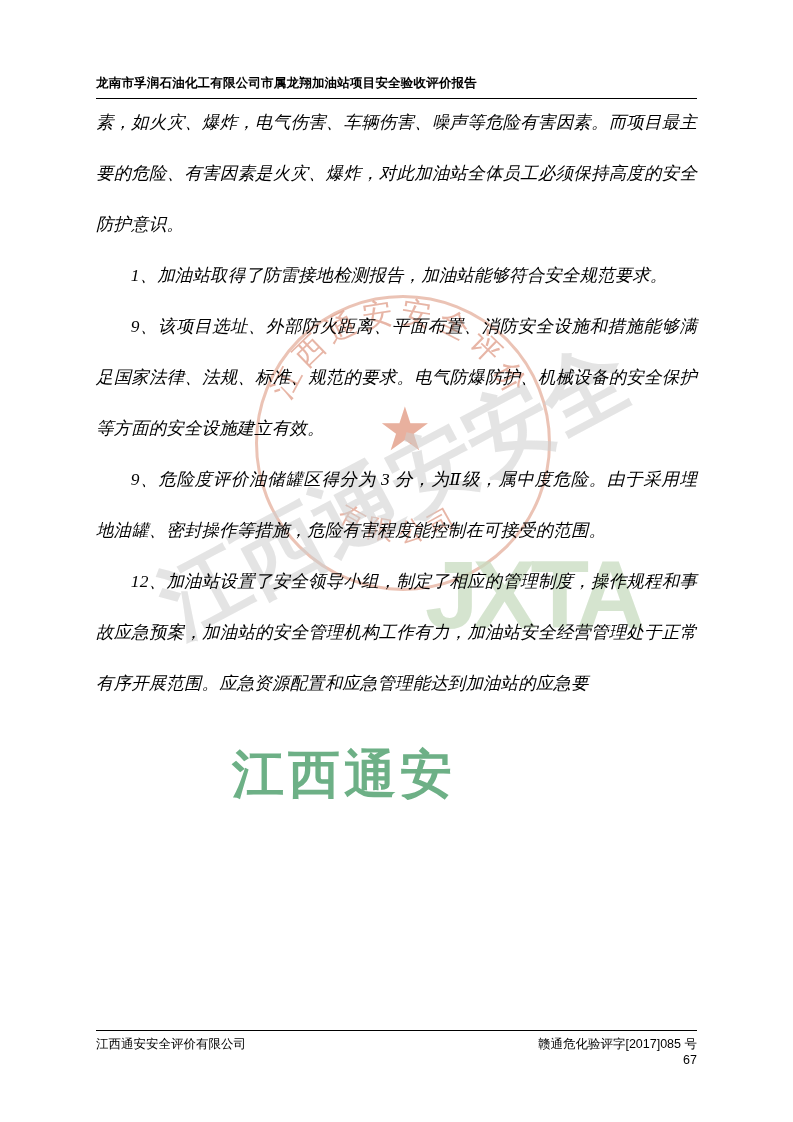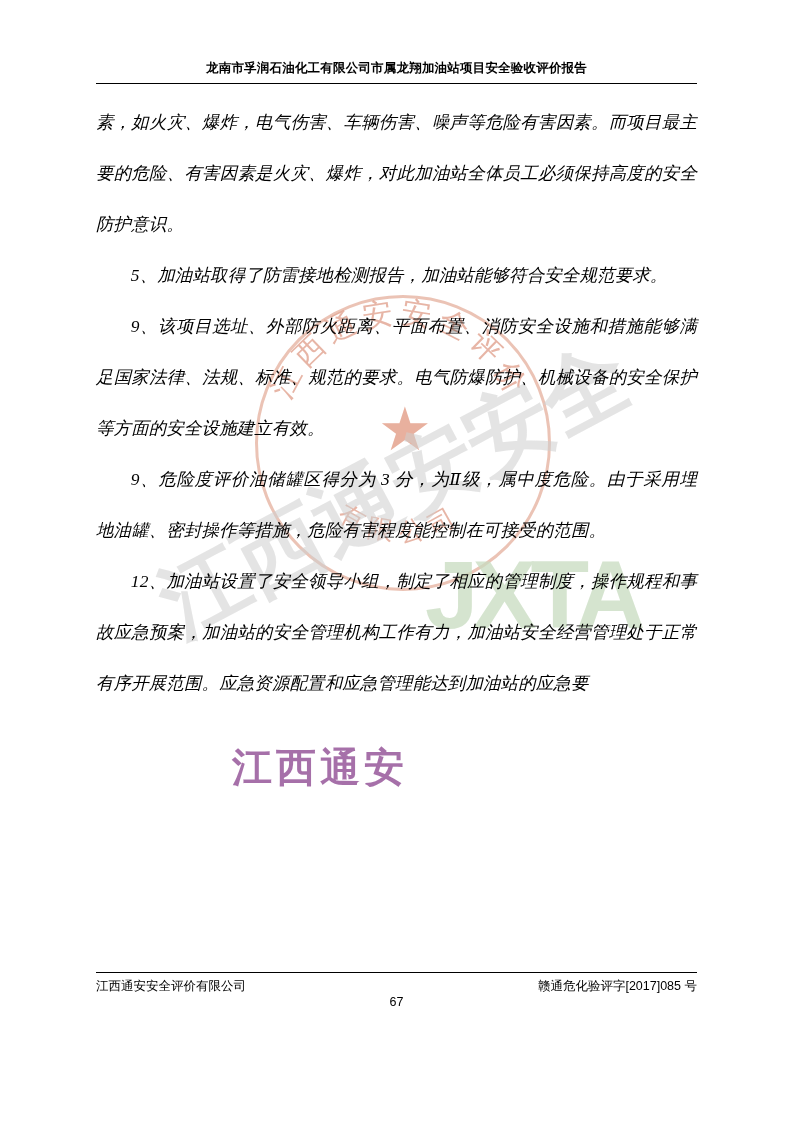--- a/index.html
+++ b/index.html
@@ -50,23 +50,23 @@
     top: 400px;
     font-size: 60px;
     color: #e6a894;
     line-height: 1;
     opacity: .9;
   }
   .wm-big {
     position: absolute;
     left: 232px;
     top: 740px;
-    font-size: 40px;
+    font-size: 52px;
     letter-spacing: 4px;
-    color: #701a75;
+    color: #15803d;
     opacity: .62;
     font-weight: 700;
     font-family: "Liberation Sans", "DejaVu Sans", sans-serif;
     white-space: nowrap;
   }
   .wm-diag {
     position: absolute;
     left: 140px;
     top: 560px;
     font-size: 86px;
@@ -87,23 +87,22 @@
     opacity: .75;
     font-weight: 700;
     font-family: "Liberation Sans", "DejaVu Sans", sans-serif;
     letter-spacing: -6px;
   }
 
   
   .header {
     position: absolute;
     left: 96px;
-    top: 60px;
+    top: 75px;
     width: 601px;
-    text-align: center;
     z-index: 3;
   }
   .header-title {
     font-size: 12.5px;
     font-family: "Liberation Sans", "DejaVu Sans", sans-serif;
     font-weight: 600;
     letter-spacing: .2px;
     white-space: nowrap;
   }
   .header-rule {
@@ -128,40 +127,40 @@
     text-justify: inter-ideograph;
     letter-spacing: .2px;
     font-style: italic;
   }
   p.indent { text-indent: 2em; }
 
   
   .footer {
     position: absolute;
     left: 96px;
-    top: 972px;
+    top: 1030px;
     width: 601px;
     z-index: 3;
   }
   .footer-rule {
     border-bottom: 1px solid #000;
     width: 100%;
     margin-bottom: 5px;
   }
   .footer-row {
     display: flex;
     justify-content: space-between;
     align-items: baseline;
     font-size: 12.5px;
     font-family: "Liberation Sans", "DejaVu Sans", sans-serif;
   }
   .footer-center {
     position: absolute;
     left: 0; right: 0;
-    text-align: center;
+    text-align: right;
     font-size: 12.5px;
     font-family: "Liberation Sans", "DejaVu Sans", sans-serif;
     pointer-events: none;
   }
   .footer-row-wrap { position: relative; }
 </style>
 </head>
 <body>
 
 <div class="page">
@@ -188,21 +187,21 @@
     <div class="wm-big">江西通安</div>
   </div>
 
   <div class="header">
     <div class="header-title">龙南市孚润石油化工有限公司市属龙翔加油站项目安全验收评价报告</div>
     <div class="header-rule"></div>
   </div>
 
   <div class="body">
     <p class="para">素，如火灾、爆炸，电气伤害、车辆伤害、噪声等危险有害因素。而项目最主要的危险、有害因素是火灾、爆炸，对此加油站全体员工必须保持高度的安全防护意识。</p>
-    <p class="para indent">5、加油站取得了防雷接地检测报告，加油站能够符合安全规范要求。</p>
+    <p class="para indent">1、加油站取得了防雷接地检测报告，加油站能够符合安全规范要求。</p>
     <p class="para indent">9、该项目选址、外部防火距离、平面布置、消防安全设施和措施能够满足国家法律、法规、标准、规范的要求。电气防爆防护、机械设备的安全保护等方面的安全设施建立有效。</p>
     <p class="para indent">9、危险度评价油储罐区得分为 3 分，为Ⅱ级，属中度危险。由于采用埋地油罐、密封操作等措施，危险有害程度能控制在可接受的范围。</p>
     <p class="para indent">12、加油站设置了安全领导小组，制定了相应的管理制度，操作规程和事故应急预案，加油站的安全管理机构工作有力，加油站安全经营管理处于正常有序开展范围。应急资源配置和应急管理能达到加油站的应急要</p>
   </div>
 
   <div class="footer">
     <div class="footer-rule"></div>
     <div class="footer-row-wrap">
       <div class="footer-row">
         <div>江西通安安全评价有限公司</div>

